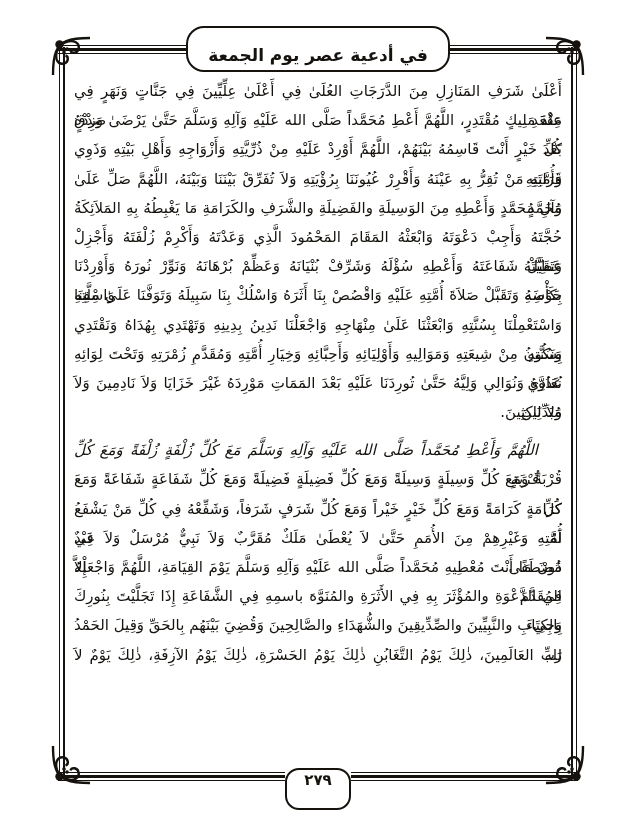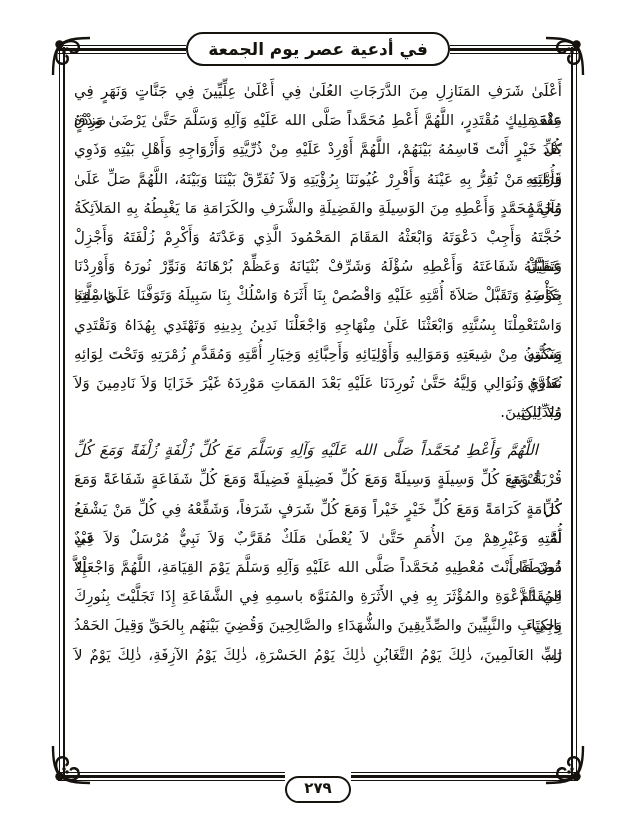--- a/index.html
+++ b/index.html
@@ -11,24 +11,24 @@
   .side{position:absolute;top:47px;bottom:55px;width:7px;}
   .side.left{left:59px;background:linear-gradient(to right,#16130f 0 1px,transparent 1px 4px,#16130f 4px 6px,transparent 6px 7px);}
   .side.right{right:57px;background:linear-gradient(to left,#16130f 0 1px,transparent 1px 4px,#16130f 4px 6px,transparent 6px 7px);}
   
   .rule-row{position:absolute;left:58px;right:56px;display:flex;align-items:center;z-index:1;}
   .top-rule{top:31px;height:36px;}
   .bottom-rule{top:758px;height:36px;}
   .rule-line{flex:1;height:9px;background:linear-gradient(to bottom,#16130f 0 1px,transparent 1px 3px,#16130f 3px 6px,transparent 6px 8px,#16130f 8px 9px);}
   .cartouche{
     border:2px solid #16130f;border-radius:18px;background:#fff;
-    padding:5px 20px 5px 20px;font-weight:bold;font-size:17px;white-space:nowrap;
+    padding:17px 20px 5px 20px;font-weight:bold;font-size:17px;white-space:nowrap;
     z-index:2;direction:rtl;text-align:center;
   }
-  .cartouche.small{padding:1px 17px 4px 17px;font-size:15px;border-radius:14px;letter-spacing:2px;margin-top:26px;}
+  .cartouche.small{padding:1px 17px 19px 17px;font-size:15px;border-radius:14px;letter-spacing:2px;margin-top:26px;}
   
   .corner{position:absolute;width:40px;height:40px;z-index:3;}
   .corner svg{display:block;width:40px;height:40px;}
   .corner.tl{left:50px;top:35px;}
   .corner.tr{right:48px;top:35px;transform:scaleX(-1);}
   .corner.bl{left:50px;top:746px;transform:scaleY(-1);}
   .corner.br{right:48px;top:746px;transform:scale(-1,-1);}
   
   .textbody{position:absolute;left:74px;right:72px;top:77px;direction:rtl;}
   .para{margin:0;}

